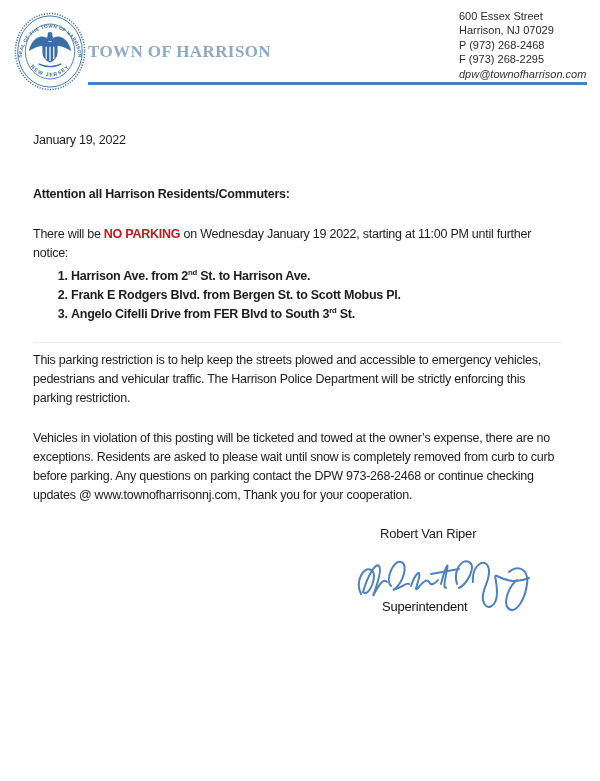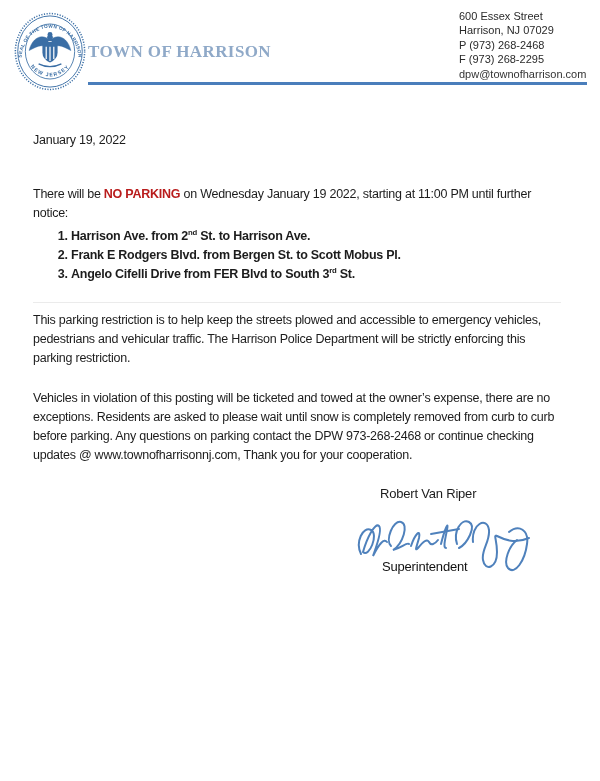--- a/index.html
+++ b/index.html
@@ -31,21 +31,21 @@
     letter-spacing: 0.4px;
     white-space: nowrap;
   }
   .contact-block {
     position: absolute;
     left: 459px; top: 9px;
     font-size: 11px;
     line-height: 14.4px;
     color: #2a2a2a;
   }
-  .contact-block .email { color: #333; }
+  .contact-block .email { font-style: italic; color: #333; }
   .header-rule {
     position: absolute;
     left: 88px; top: 82px;
     width: 499px; height: 3px;
     background: #4a7ebb;
   }
 
   
   .body-text {
     position: absolute;
@@ -154,20 +154,21 @@
       <div class="email">dpw@townofharrison.com</div>
     </div>
 
     <div class="header-rule"></div>
   </div>
 
   <div class="body-text">
 
     <div class="letter-date">January 19, 2022</div>
 
+    <div class="salutation">Attention all Harrison Residents/Commuters:</div>
 
 
     <p class="para para-no-parking"><span>There will be </span><span class="no-parking-highlight">NO PARKING</span><span> on Wednesday January 19 2022, starting at 11:00 PM until further notice:</span></p>
 
     <ol class="street-list">
       <li><span>Harrison Ave. from 2</span><sup>nd</sup><span> St. to Harrison Ave.</span></li>
       <li><span>Frank E Rodgers Blvd. from Bergen St. to Scott Mobus Pl.</span><sup></sup><span></span></li>
       <li><span>Angelo Cifelli Drive from FER Blvd to South 3</span><sup>rd</sup><span> St.</span></li>
     </ol>
 

